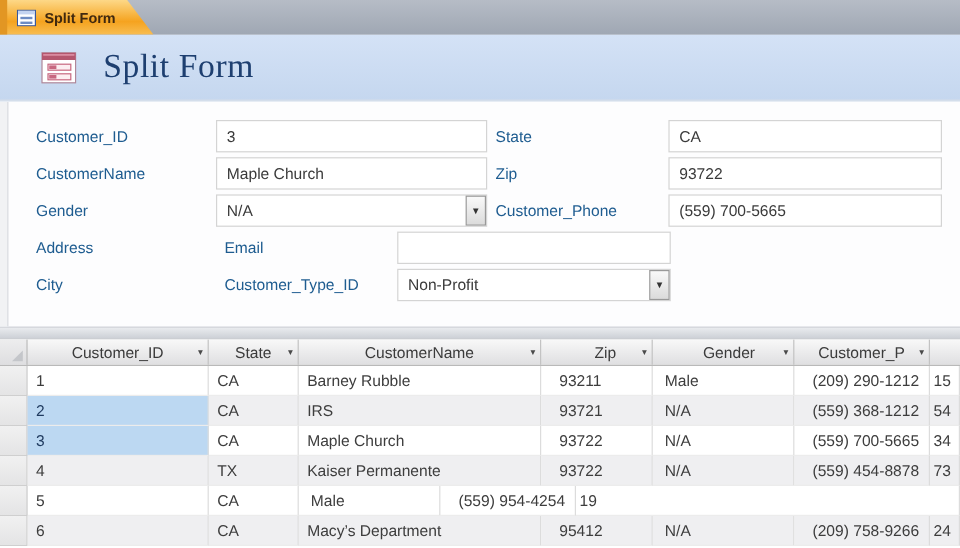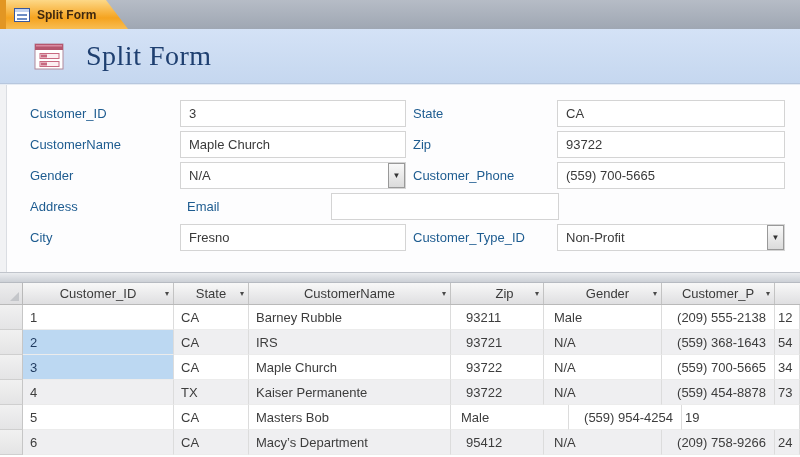--- a/index.html
+++ b/index.html
@@ -128,21 +128,20 @@
     </div>
 
     <div class="frow">
       <div class="flabel">Address</div>
       <div class="flabel rlabel">Email</div>
       <div class="fwrap"><input class="finput rinput" value="" style=""></div>
     </div>
 
     <div class="frow">
       <div class="flabel">City</div>
-      <div class="fwrap"><input class="finput" value="Fresno" style=""></div>
       <div class="flabel rlabel">Customer_Type_ID</div>
       <div class="fwrap">
         <input class="finput rinput" value="Non-Profit" style="">
         <span class="combo-btn">
             <span>▼</span>
           </span>
       </div>
     </div>
   </div>
 
@@ -180,31 +179,31 @@
       </div>
     <div>
 
     <div class="ds-row">
           <div class="ds-sel"></div>
           <div class="ds-c w0">1</div>
           <div class="ds-c w1">CA</div>
           <div class="ds-c w2">Barney Rubble</div>
           <div class="ds-c w3">93211</div>
           <div class="ds-c w4">Male</div>
-          <div class="ds-c w5">(209) 555-2138</div>
-          <div class="ds-c w6">12</div>
+          <div class="ds-c w5">(209) 290-1212</div>
+          <div class="ds-c w6">15</div>
         </div>
         <div class="ds-row alt">
           <div class="ds-sel"></div>
           <div class="ds-c w0 sel">2</div>
           <div class="ds-c w1">CA</div>
           <div class="ds-c w2">IRS</div>
           <div class="ds-c w3">93721</div>
           <div class="ds-c w4">N/A</div>
-          <div class="ds-c w5">(559) 368-1643</div>
+          <div class="ds-c w5">(559) 368-1212</div>
           <div class="ds-c w6">54</div>
         </div>
         <div class="ds-row">
           <div class="ds-sel"></div>
           <div class="ds-c w0 sel">3</div>
           <div class="ds-c w1">CA</div>
           <div class="ds-c w2">Maple Church</div>
           <div class="ds-c w3">93722</div>
           <div class="ds-c w4">N/A</div>
           <div class="ds-c w5">(559) 700-5665</div>
@@ -217,21 +216,20 @@
           <div class="ds-c w2">Kaiser Permanente</div>
           <div class="ds-c w3">93722</div>
           <div class="ds-c w4">N/A</div>
           <div class="ds-c w5">(559) 454-8878</div>
           <div class="ds-c w6">73</div>
         </div>
         <div class="ds-row">
           <div class="ds-sel"></div>
           <div class="ds-c w0">5</div>
           <div class="ds-c w1">CA</div>
-          <div class="ds-c w2">Masters Bob</div>
           <div class="ds-c w4">Male</div>
           <div class="ds-c w5">(559) 954-4254</div>
           <div class="ds-c w6">19</div>
         </div>
         <div class="ds-row alt">
           <div class="ds-sel"></div>
           <div class="ds-c w0">6</div>
           <div class="ds-c w1">CA</div>
           <div class="ds-c w2">Macy’s Department</div>
           <div class="ds-c w3">95412</div>

